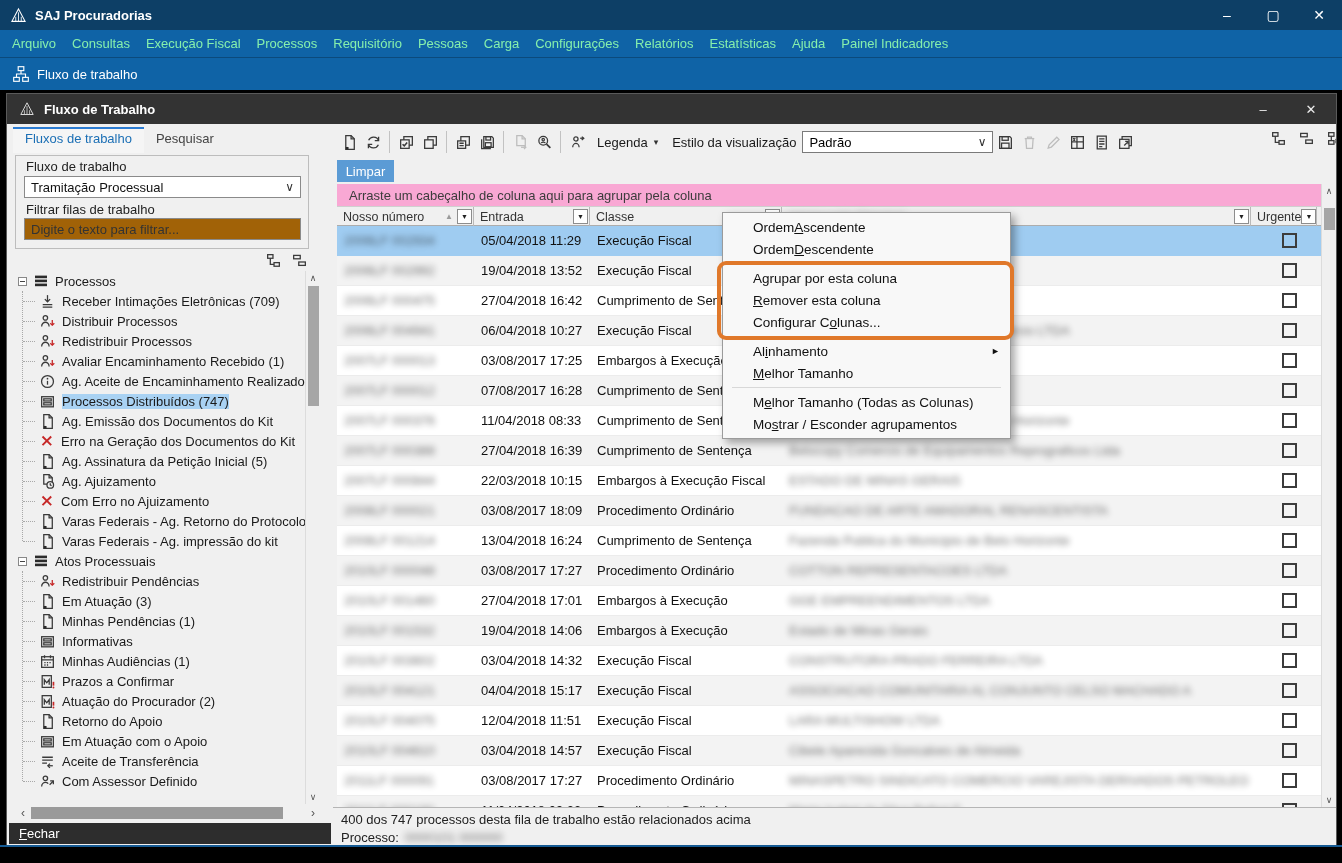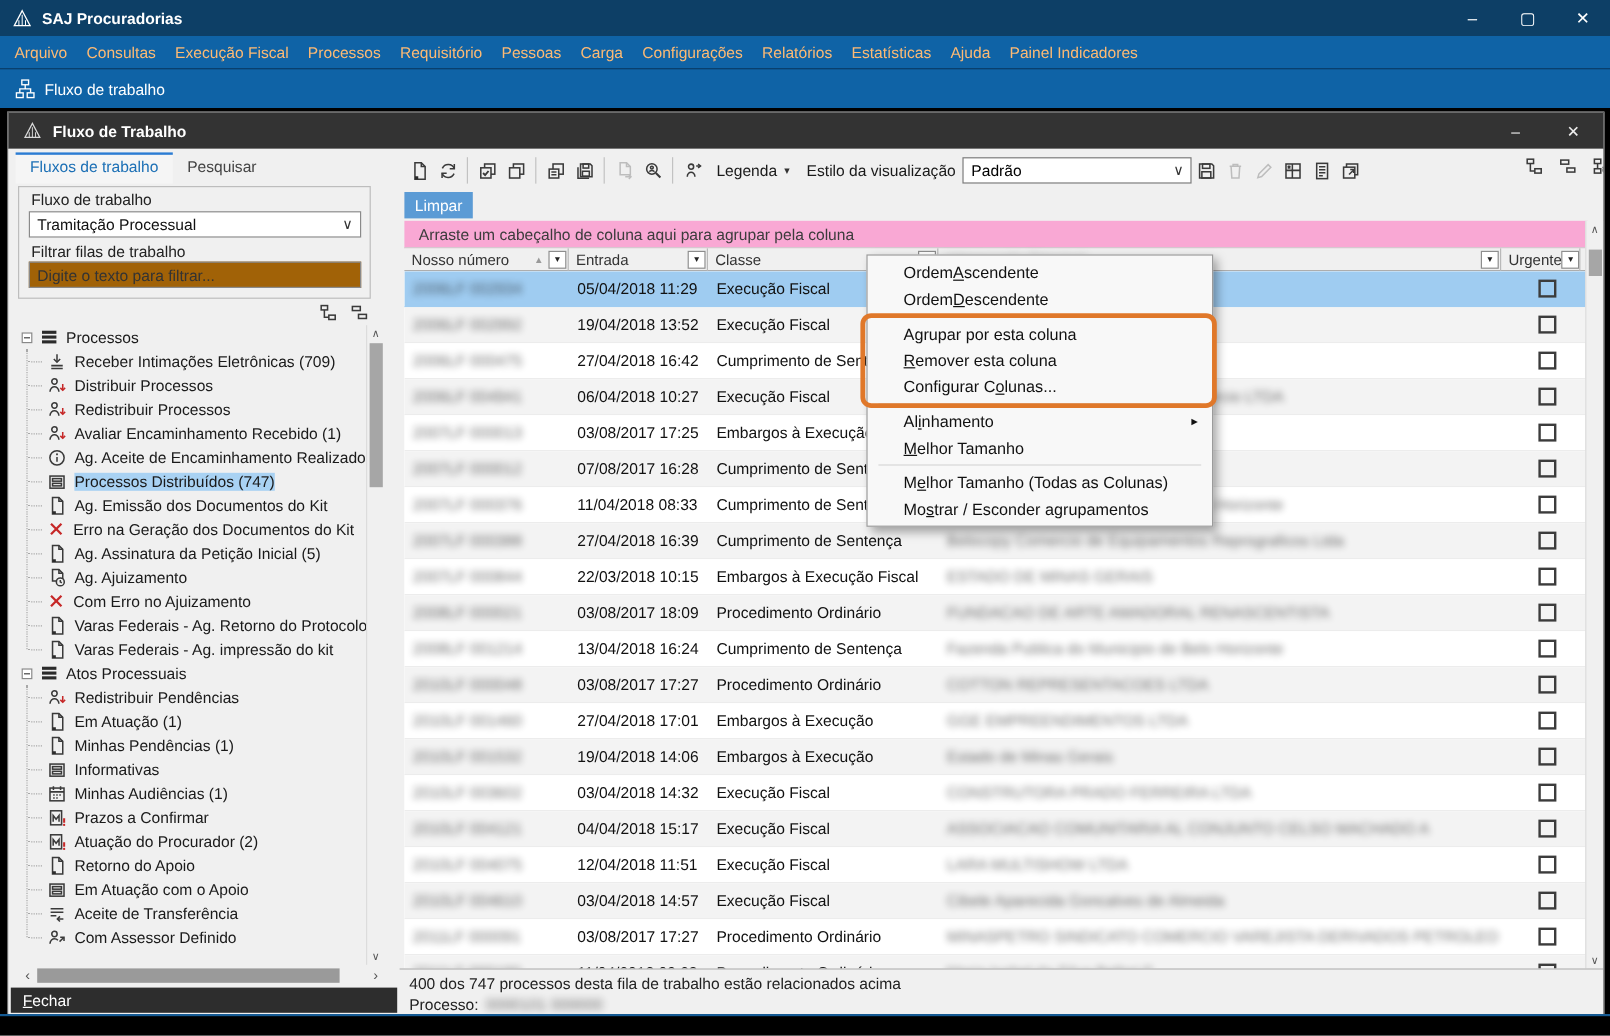--- a/index.html
+++ b/index.html
@@ -5,21 +5,21 @@
   html,body{margin:0;padding:0;background:#000;}
   *{box-sizing:border-box;font-family:"Liberation Sans",sans-serif;}
   .app{position:relative;width:1342px;height:847px;background:#000;overflow:hidden;border-bottom:2px solid #155a93;}
   
   .titlebar{position:absolute;left:0;top:0;width:1342px;height:30px;background:#0d3f66;display:flex;align-items:center;color:#fff;}
   .titlebar .logo{margin-left:10px;width:17px;height:17px;}
   .titlebar .t{margin-left:8px;font-size:13px;font-weight:bold;}
   .wctl{position:absolute;top:0;height:30px;width:46px;display:flex;align-items:center;justify-content:center;color:#fff;font-size:14px;}
   
   .menubar{position:absolute;left:0;top:30px;width:1342px;height:27px;background:#0f63a6;display:flex;align-items:center;padding-left:4px;}
-  .menubar span{color:#fdba74;font-size:13px;padding:0 8px;cursor:default;}
+  .menubar span{color:#86efac;font-size:13px;padding:0 8px;cursor:default;}
   .ribbon{position:absolute;left:0;top:57px;width:1342px;height:33px;background:#0f63a6;border-top:1px solid rgba(0,0,0,.25);display:flex;align-items:center;}
   .ribbon .rb{display:flex;align-items:center;margin-left:12px;color:#fff;font-size:13px;}
   .ribbon .rb svg{margin-right:7px;}
   
   .win{position:absolute;left:6px;top:93px;width:1331px;height:753px;background:#f0f0f0;border:1px solid #5a5a5a;}
   .win-titlebar{position:absolute;left:0;top:0;right:0;height:30px;background:#333;display:flex;align-items:center;color:#fff;}
   .win-titlebar .logo{margin-left:12px;width:16px;height:16px;}
   .win-titlebar .t{margin-left:9px;font-size:13px;font-weight:bold;}
   .iwctl{position:absolute;top:0;height:30px;width:46px;display:flex;align-items:center;justify-content:center;color:#eee;font-size:13px;}
   .win-body{position:absolute;left:0;top:30px;width:1329px;height:722px;background:#f0f0f0;overflow:hidden;}
@@ -374,21 +374,21 @@
               <span class="tl">Redistribuir Pendências</span>
             </div>
             <div class="titem">
               <span class="ti">
                 <svg width="17" height="17" viewBox="0 0 16 16" fill="none" stroke="#3a3a3a" stroke-width="1.2">
                   <path d="M4.5 1.5h5l3 3v10h-8z"></path>
                   <path d="M9.5 1.5v3h3"></path>
                   <path d="M4.5 12.2h2.6v2.3h-2.6z" fill="#2b2b2b" stroke="none"></path>
                 </svg>
               </span>
-              <span class="tl">Em Atuação (1)</span>
+              <span class="tl">Em Atuação (3)</span>
             </div>
             <div class="titem">
               <span class="ti">
                 <svg width="17" height="17" viewBox="0 0 16 16" fill="none" stroke="#3a3a3a" stroke-width="1.2">
                   <path d="M4.5 1.5h5l3 3v10h-8z"></path>
                   <path d="M9.5 1.5v3h3"></path>
                   <path d="M4.5 12.2h2.6v2.3h-2.6z" fill="#2b2b2b" stroke="none"></path>
                 </svg>
               </span>
               <span class="tl">Minhas Pendências (1)</span>

